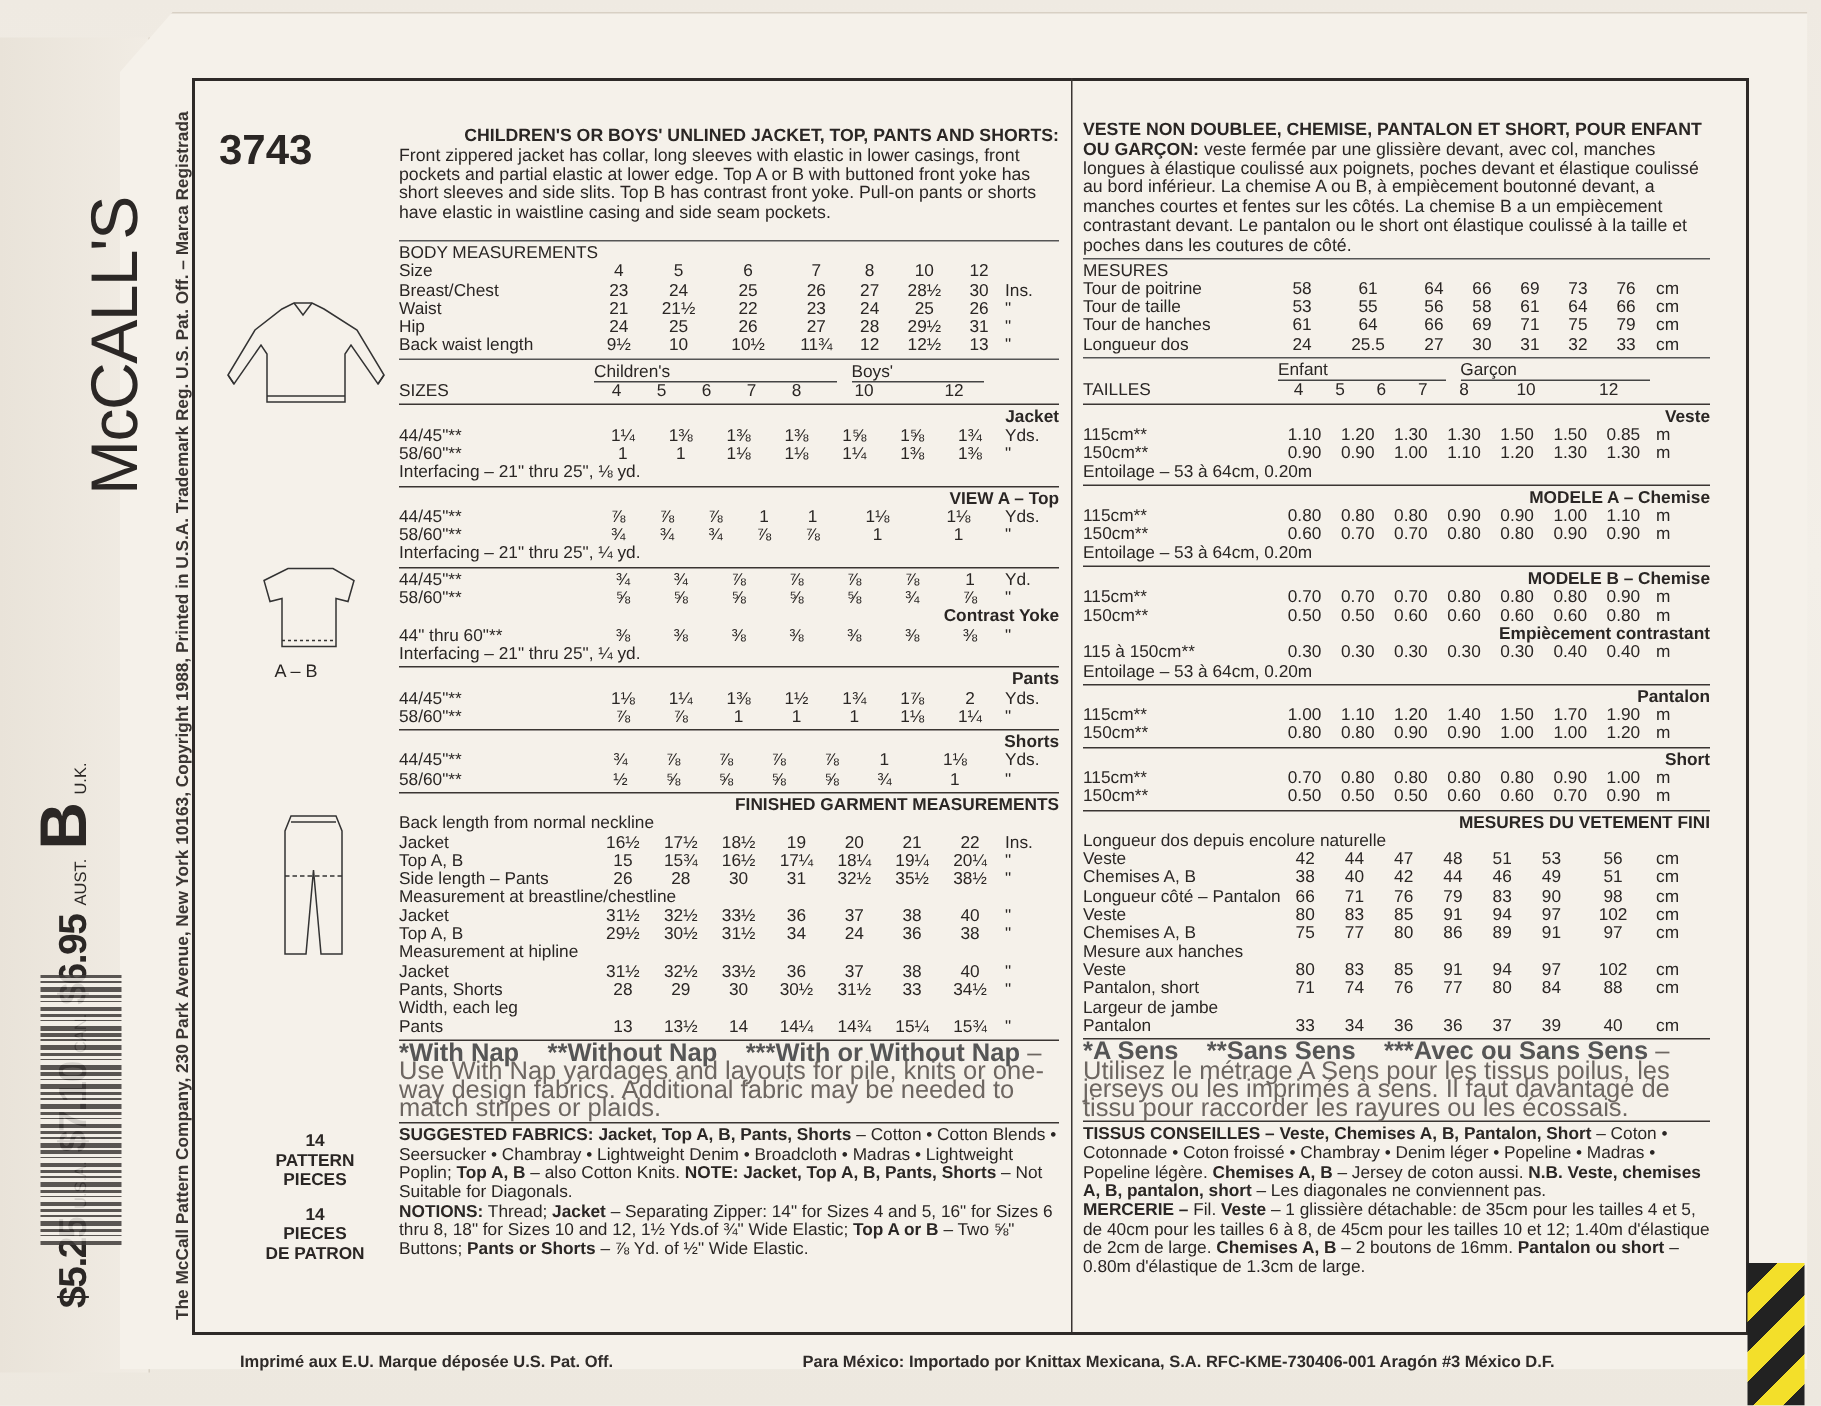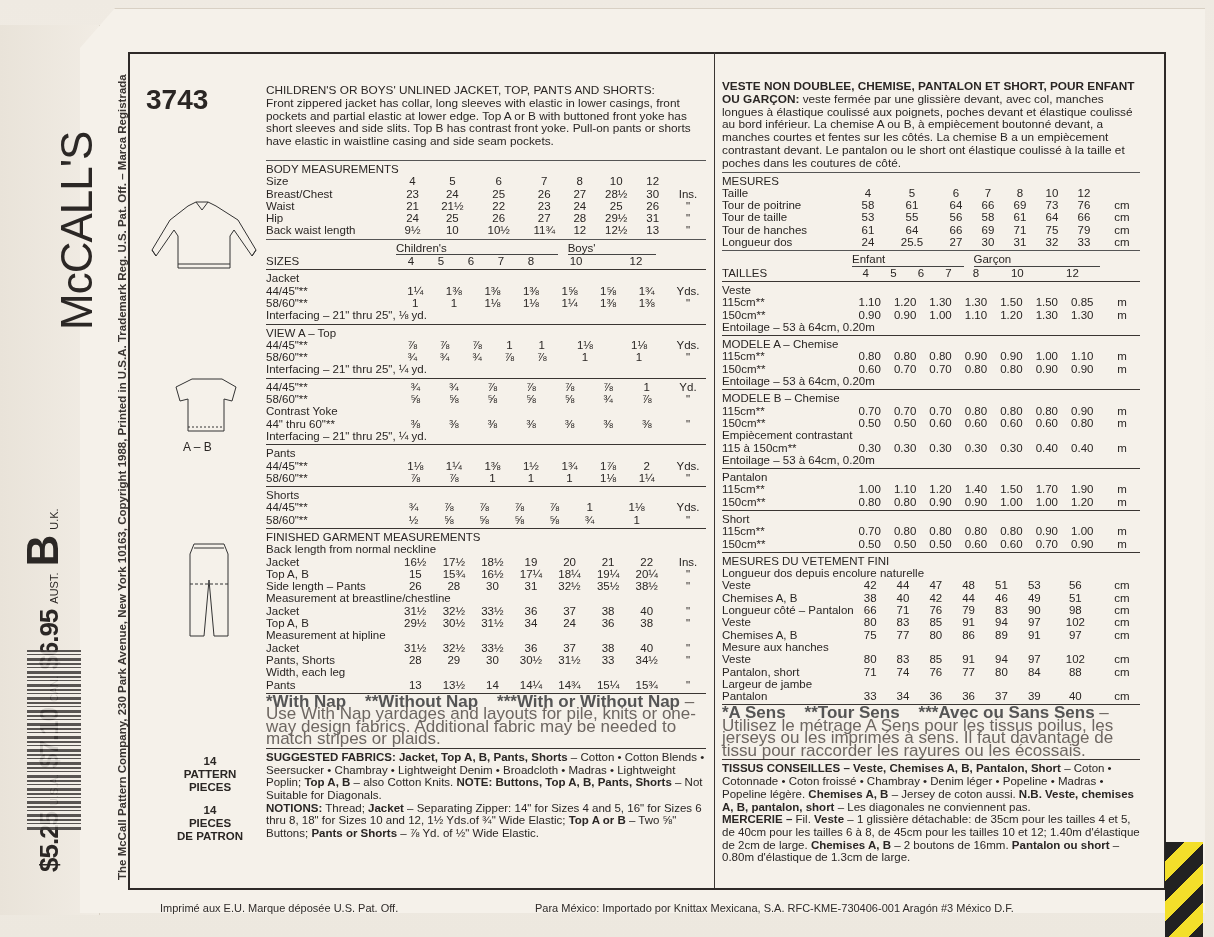--- a/index.html
+++ b/index.html
@@ -43,32 +43,32 @@
   .barcode { position: absolute; left: 27px; top: 650px; width: 54px; height: 180px;
     background: repeating-linear-gradient(180deg, #3f3b39 0 2px, #f3efe8 2px 4px, #3f3b39 4px 5px, #f3efe8 5px 8px, #3f3b39 8px 11px, #f3efe8 11px 13px);
     opacity: .85; }
   .pattern-no { position: absolute; left: 146px; top: 84px; font-size: 28px; font-weight: bold; }
   .sketch { position: absolute; }
   .view-label { position: absolute; left: 183px; top: 440px; font-size: 12px; }
   .pieces { position: absolute; left: 160px; width: 100px; text-align: center; font-size: 11.5px; font-weight: bold; line-height: 13px; }
   .col { position: absolute; font-size: 11.5px; line-height: 12.3px; }
   .desc { font-size: 11.8px; line-height: 12.8px; }
   .desc b { font-weight: bold; }
-  .sec-title { font-weight: normal; }
+  .sec-title { font-weight: bold; text-align: right; }
   table.m { border-collapse: collapse; width: 100%; font-size: 11.5px; }
   table.m td { padding: 0; height: 12.3px; line-height: 12.3px; white-space: nowrap; }
   table.m td.l { text-align: left; }
   table.m td.n { text-align: center; }
-  table.m td.u { text-align: center; padding-left: 4px; margin-top: 44px; }
+  table.m td.u { text-align: left; padding-left: 4px; margin-top: 44px; }
   .hr { border-top: 1.5px solid #3a3532; margin: 2px 0; }
   .hrl { border-top: 1px solid #555; margin: 2px 0; }
   .note { font-size: 17px; line-height: 12.5px; color: #6d6661; }
   .note b { color: #555; }
   .fab { font-size: 11.5px; line-height: 12.7px; }
-  .footer { position: absolute; top: 902px; font-size: 11px; font-weight: normal; color: #2f2b29; }
+  .footer { position: absolute; top: 902px; font-size: 11px; font-weight: bold; color: #2f2b29; }
   .caution { position: absolute; left: 1165px; top: 842px; width: 38px; height: 95px;
     background: repeating-linear-gradient(135deg, #222 0 14px, #f3df2a 14px 28px); }
   .group-head { text-align: left; border-bottom: 1px solid #444; }
 </style>
 </head>
 <body>
 
 <div class="envelope">
   <div class="flap-left"></div>
   <div class="card"></div>
@@ -493,21 +493,21 @@
       <b>***With or Without Nap</b>
       <span>– Use With Nap yardages and layouts for pile, knits or one-way design fabrics. Additional fabric may be needed to match stripes or plaids.</span>
     </div>
     <div class="hr"></div>
     <div class="fab">
       <b>SUGGESTED FABRICS:</b>
       <b>Jacket, Top A, B, Pants, Shorts</b>
       <span>– Cotton • Cotton Blends • Seersucker • Chambray • Lightweight Denim • Broadcloth • Madras • Lightweight Poplin;</span>
       <b>Top A, B</b>
       <span>– also Cotton Knits.</span>
-      <b>NOTE: Buttons, Top A, B, Pants, Shorts</b>
+      <b>NOTE: Jacket, Top A, B, Pants, Shorts</b>
       <span>– Not Suitable for Diagonals.</span>
     </div>
     <div class="fab">
       <b>NOTIONS:</b>
       <span>Thread;</span>
       <b>Jacket</b>
       <span>– Separating Zipper: 14" for Sizes 4 and 5, 16" for Sizes 6 thru 8, 18" for Sizes 10 and 12, 1½ Yds.of ¾" Wide Elastic;</span>
       <b>Top A or B</b>
       <span>– Two ⅝" Buttons;</span>
       <b>Pants or Shorts</b>
@@ -518,31 +518,20 @@
   <div class="col" id="fr" style="left:722px;top:80px;width:418px">
     <div class="desc">
       <b>VESTE NON DOUBLEE, CHEMISE, PANTALON ET SHORT, POUR ENFANT OU GARÇON:</b>
       <span>veste fermée par une glissière devant, avec col, manches longues à élastique coulissé aux poignets, poches devant et élastique coulissé au bord inférieur. La chemise A ou B, à empiècement boutonné devant, a manches courtes et fentes sur les côtés. La chemise B a un empiècement contrastant devant. Le pantalon ou le short ont élastique coulissé à la taille et poches dans les coutures de côté.</span>
     </div>
     <div class="hrl"></div>
     <div>MESURES</div>
     <table class="m">
         <tbody>
           <tr>
-            <td class="l" style="width:130px">Taille</td>
-            <td class="n">4</td>
-            <td class="n">5</td>
-            <td class="n">6</td>
-            <td class="n">7</td>
-            <td class="n">8</td>
-            <td class="n">10</td>
-            <td class="n">12</td>
-            <td class="u" style="width:40px"></td>
-          </tr>
-          <tr>
             <td class="l" style="width:130px">Tour de poitrine</td>
             <td class="n">58</td>
             <td class="n">61</td>
             <td class="n">64</td>
             <td class="n">66</td>
             <td class="n">69</td>
             <td class="n">73</td>
             <td class="n">76</td>
             <td class="u" style="width:40px">cm</td>
           </tr>
@@ -868,21 +857,21 @@
             <td class="n">37</td>
             <td class="n">39</td>
             <td class="n">40</td>
             <td class="u" style="width:40px">cm</td>
           </tr>
         </tbody>
       </table>
     <div class="hr"></div>
     <div class="note">
       <b>*A Sens</b>&nbsp;&nbsp;&nbsp;
-      <b>**Tour Sens</b>&nbsp;&nbsp;&nbsp;
+      <b>**Sans Sens</b>&nbsp;&nbsp;&nbsp;
       <b>***Avec ou Sans Sens</b>
       <span>– Utilisez le métrage A Sens pour les tissus poilus, les jerseys ou les imprimés à sens. Il faut davantage de tissu pour raccorder les rayures ou les écossais.</span>
     </div>
     <div class="hr"></div>
     <div class="fab">
       <b>TISSUS CONSEILLES –</b>
       <b>Veste, Chemises A, B, Pantalon, Short</b>
       <span>– Coton • Cotonnade • Coton froissé • Chambray • Denim léger • Popeline • Madras • Popeline légère.</span>
       <b>Chemises A, B</b>
       <span>– Jersey de coton aussi.</span>

